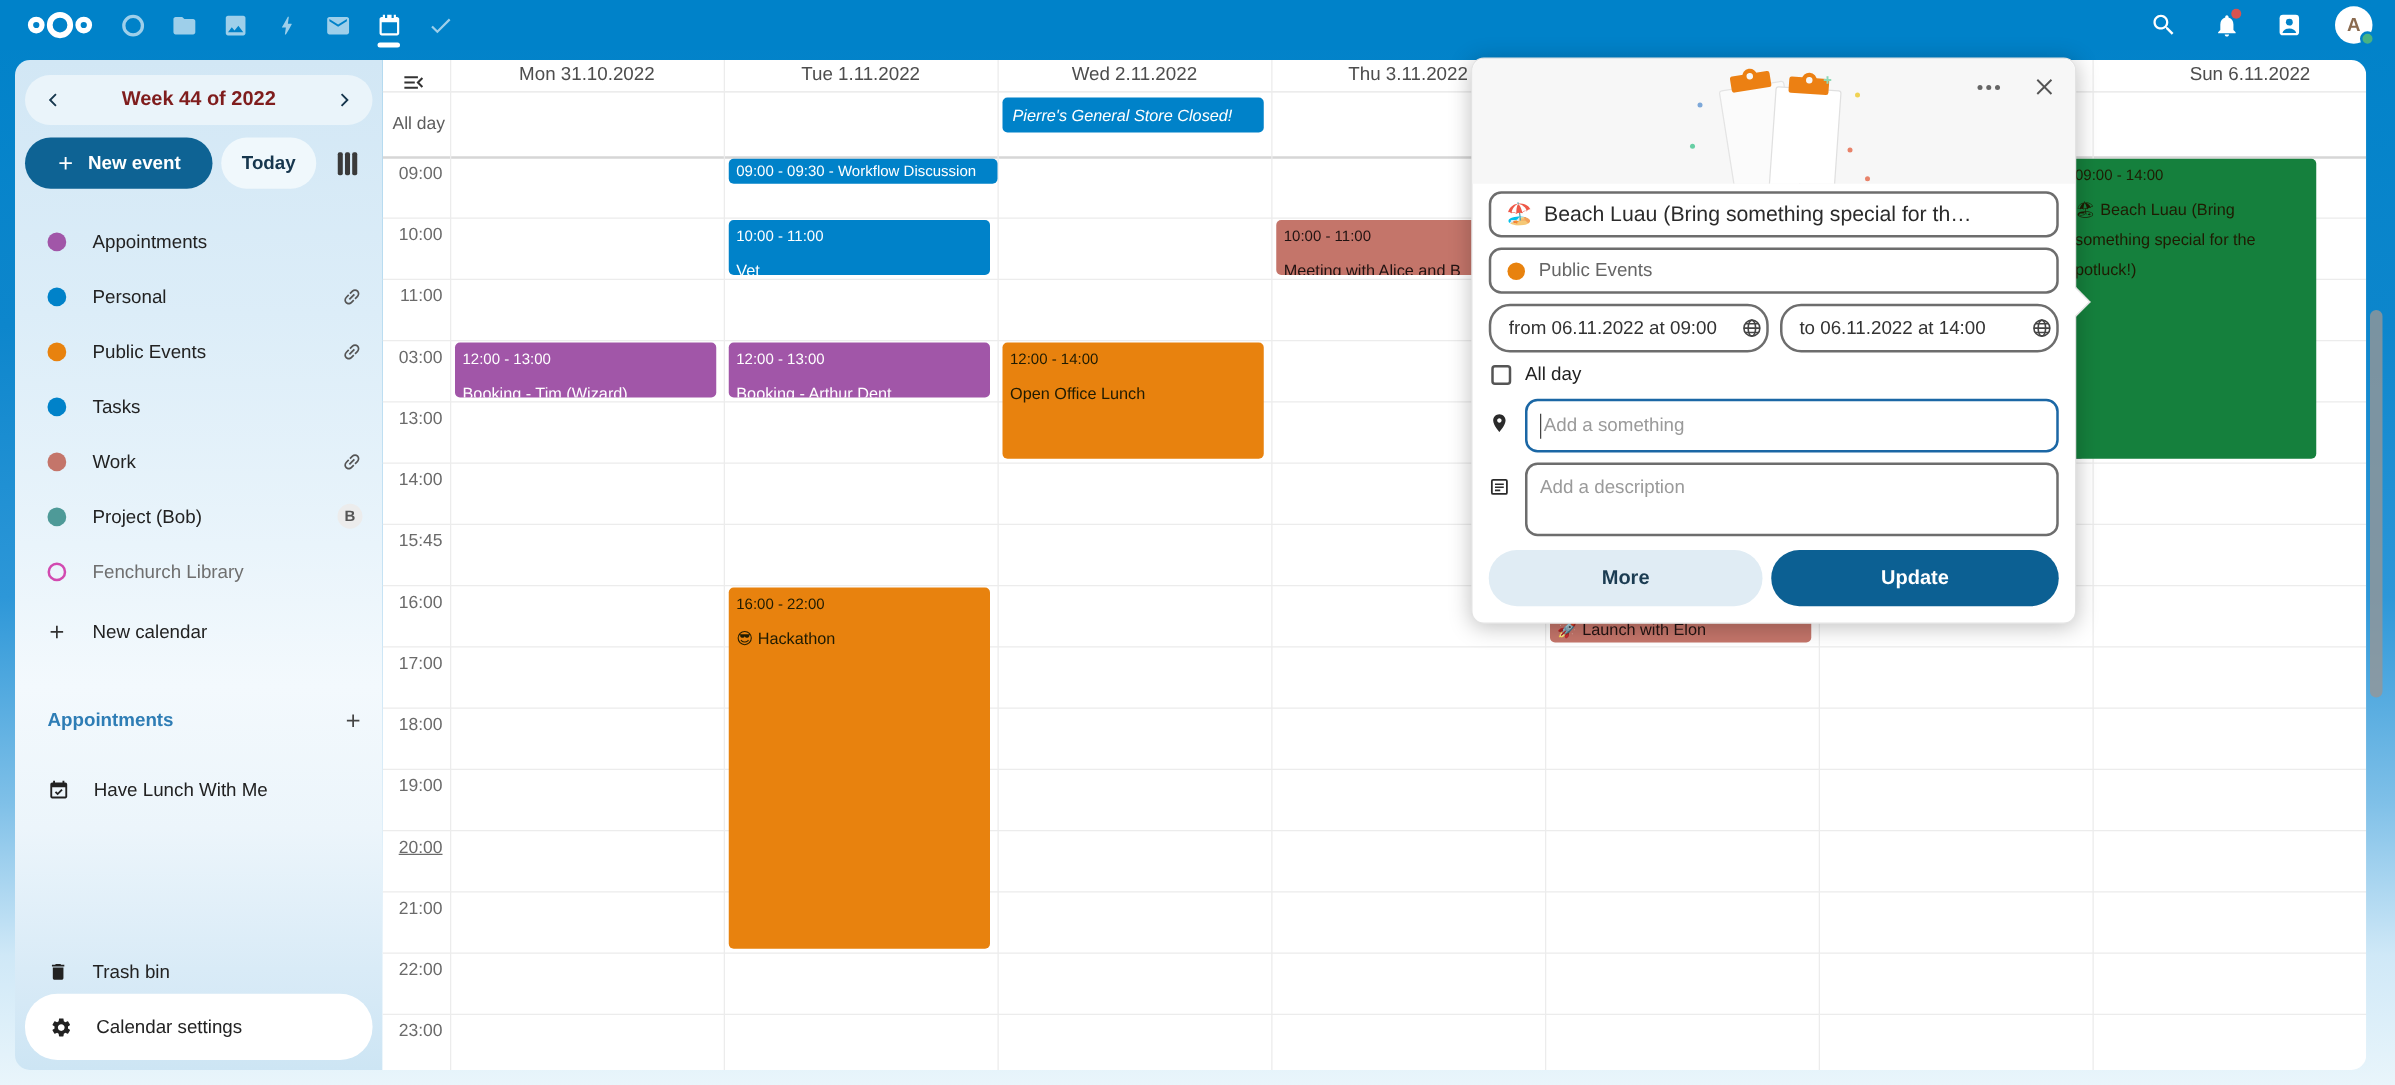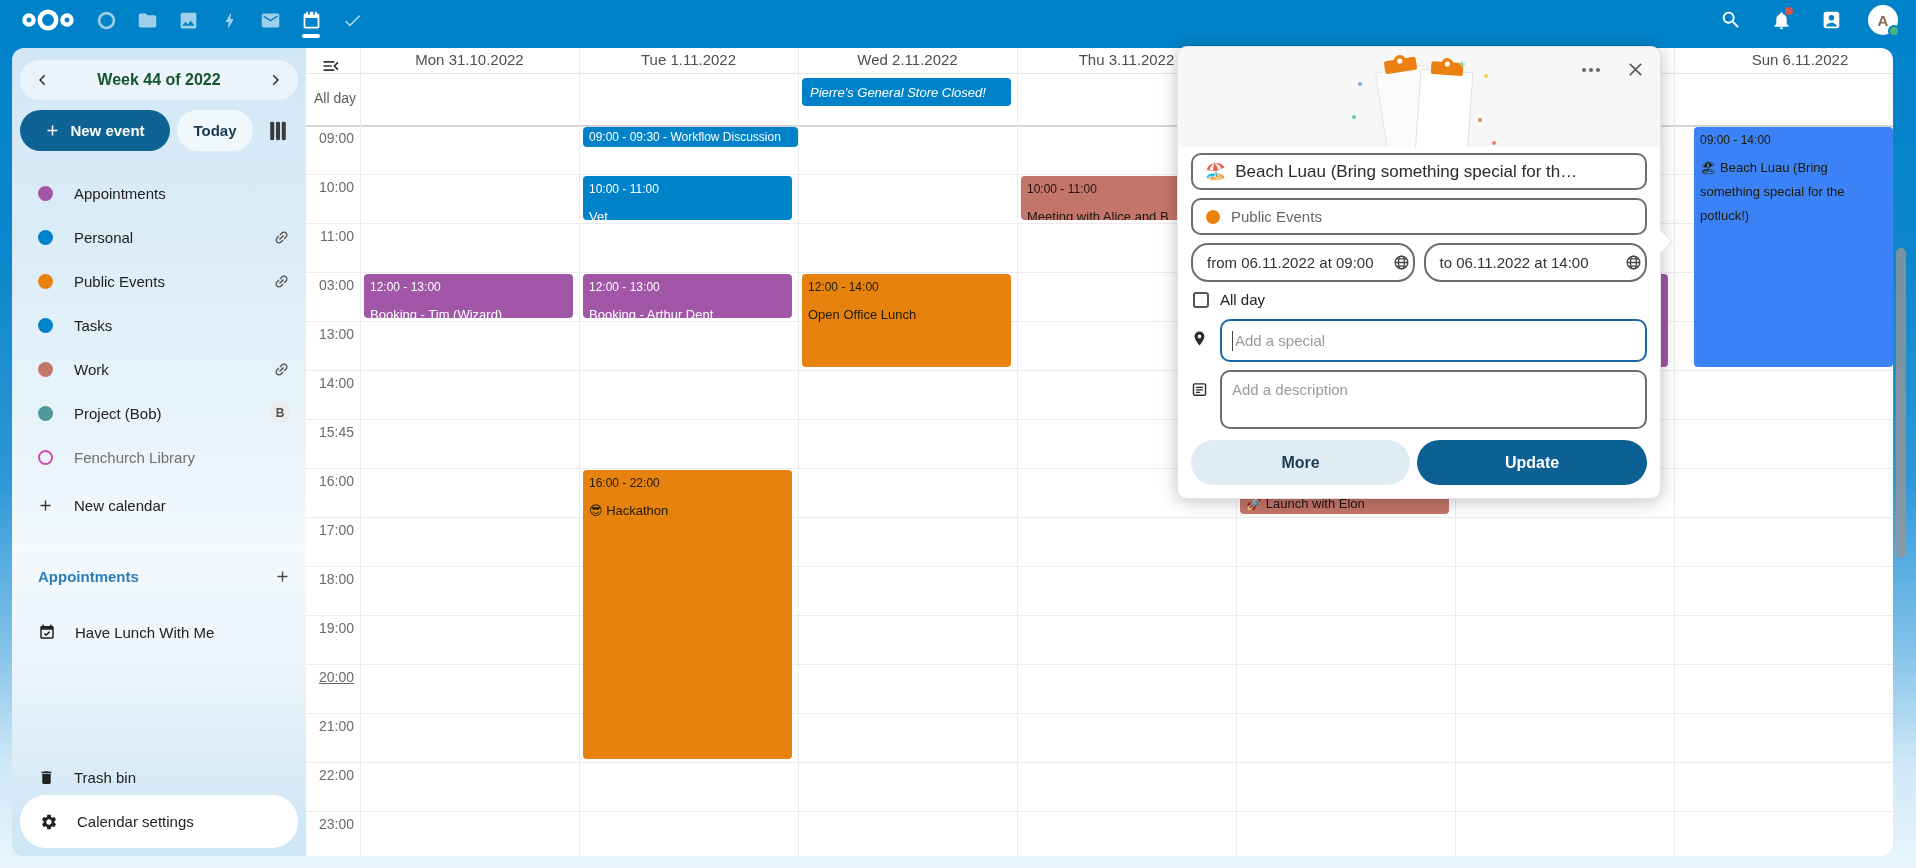--- a/index.html
+++ b/index.html
@@ -23,21 +23,21 @@
   .avatar{width:30px;height:30px;border-radius:50%;background:#fff;display:flex;align-items:center;justify-content:center;
           font-weight:bold;font-size:15px;color:#8a6a4f;position:relative;}
   .status-dot{position:absolute;right:-2px;bottom:-2px;width:12px;height:12px;border-radius:50%;background:#49b382;border:2px solid #0082c9;}
   
   .card{position:absolute;left:12px;top:48px;width:1881px;height:808px;border-radius:12px;overflow:hidden;display:flex;z-index:10;}
   
   .sidebar{width:294px;flex:none;position:relative;
     background:linear-gradient(180deg,#d2e7f5 0%,#dcedf8 25%,#e9f4fb 48%,#f3f9fd 62%,#ecf5fb 76%,#d9ebf7 90%,#cde5f4 100%);}
   .week-nav{position:absolute;left:8px;top:12px;width:278px;height:40px;border-radius:22px;background:#eaf4fa;
     display:flex;align-items:center;justify-content:space-between;padding:0 16px;}
-  .week-nav .wk{font-weight:bold;font-size:16px;color:#14532d;}
+  .week-nav .wk{font-weight:bold;font-size:16px;color:#7f1d1d;}
   .side-btn-row{position:absolute;left:8px;top:62px;right:8px;height:41px;display:flex;align-items:center;}
   .btn-new-event{width:150px;height:41px;border-radius:22px;background:#0e6394;color:#fff;font-weight:bold;font-size:15px;
     display:flex;align-items:center;justify-content:center;gap:10px;}
   .btn-today{margin-left:7px;width:76px;height:41px;border-radius:22px;background:#f0f8fc;color:#17374e;font-weight:bold;font-size:15px;
     display:flex;align-items:center;justify-content:center;}
   .btn-viewmode{margin-left:13px;width:24px;height:24px;display:flex;align-items:center;justify-content:center;}
   .cal-list{position:absolute;left:0;top:123px;right:0;}
   .cal-item{height:44px;display:flex;align-items:center;padding:0 16px 0 26px;}
   .cal-dot{width:15px;height:15px;border-radius:50%;flex:none;}
   .cal-dot.outlined{background:transparent !important;border:2.5px solid;}
@@ -381,21 +381,21 @@
           <div class="ev-title">Meeting with Alice and B</div>
         </div>
         <div class="event" style="background: rgb(232, 130, 14); color: rgb(31, 27, 2); left: 277px; width: 209px; top: 422px; height: 289px;">
           <div class="ev-time">16:00 - 22:00</div>
           <div class="ev-title">😎 Hackathon</div>
         </div>
         <div class="event" style="background: rgb(196, 117, 106); color: rgb(33, 19, 18); left: 934px; width: 209px; top: 422px; height: 44px;">
           <span class="bottom-label">🚀 Launch with Elon</span>
         </div>
         <div class="event" style="background: rgb(161, 86, 168); color: rgb(255, 255, 255); left: 1153px; width: 209px; top: 226px; height: 93px;"></div>
-        <div class="event" style="background: #3b82f6; color: rgb(31, 27, 2); left: 1388px; width: 199px; top: 79px; height: 240px;">
+        <div class="event" style="background: #15803d; color: rgb(31, 27, 2); left: 1348px; width: 199px; top: 79px; height: 240px;">
           <div class="ev-time">09:00 - 14:00</div>
           <div class="ev-title">🏖 Beach Luau (Bring something special for the potluck!)</div>
         </div>
       </div>
   </main>
 </div>
 
 <div class="popup">
   <div class="p-head">
     <svg class="p-illustration" width="170" height="94" viewBox="0 0 170 94">
@@ -465,21 +465,21 @@
       <label>All day</label>
     </div>
     <div class="icon-row">
       <span class="icon-col">
         <svg width="17" height="17" viewBox="0 0 24 24">
           <path fill="#2b2b2b" d="M12 2C8.13 2 5 5.13 5 8.99c0 5.25 7 13 7 13s7-7.75 7-13C19 5.13 15.87 2 12 2zm0 9.5c-1.38 0-2.5-1.12-2.5-2.5s1.12-2.5 2.5-2.5 2.5 1.12 2.5 2.5-1.12 2.5-2.5 2.5z"></path>
         </svg>
       </span>
       <div class="f-loc">
         <span class="caret"></span>
-        <span class="placeholder">Add a special</span>
+        <span class="placeholder">Add a something</span>
       </div>
     </div>
     <div class="icon-row">
       <span class="icon-col">
         <svg width="17" height="17" viewBox="0 0 24 24">
           <rect x="3.5" y="4" width="17" height="16" rx="1.5" fill="none" stroke="#2b2b2b" stroke-width="2"></rect>
           <path d="M7 9h10M7 12.5h10M7 16h6" stroke="#2b2b2b" stroke-width="1.8"></path>
         </svg>
       </span>
       <div class="f-desc">

